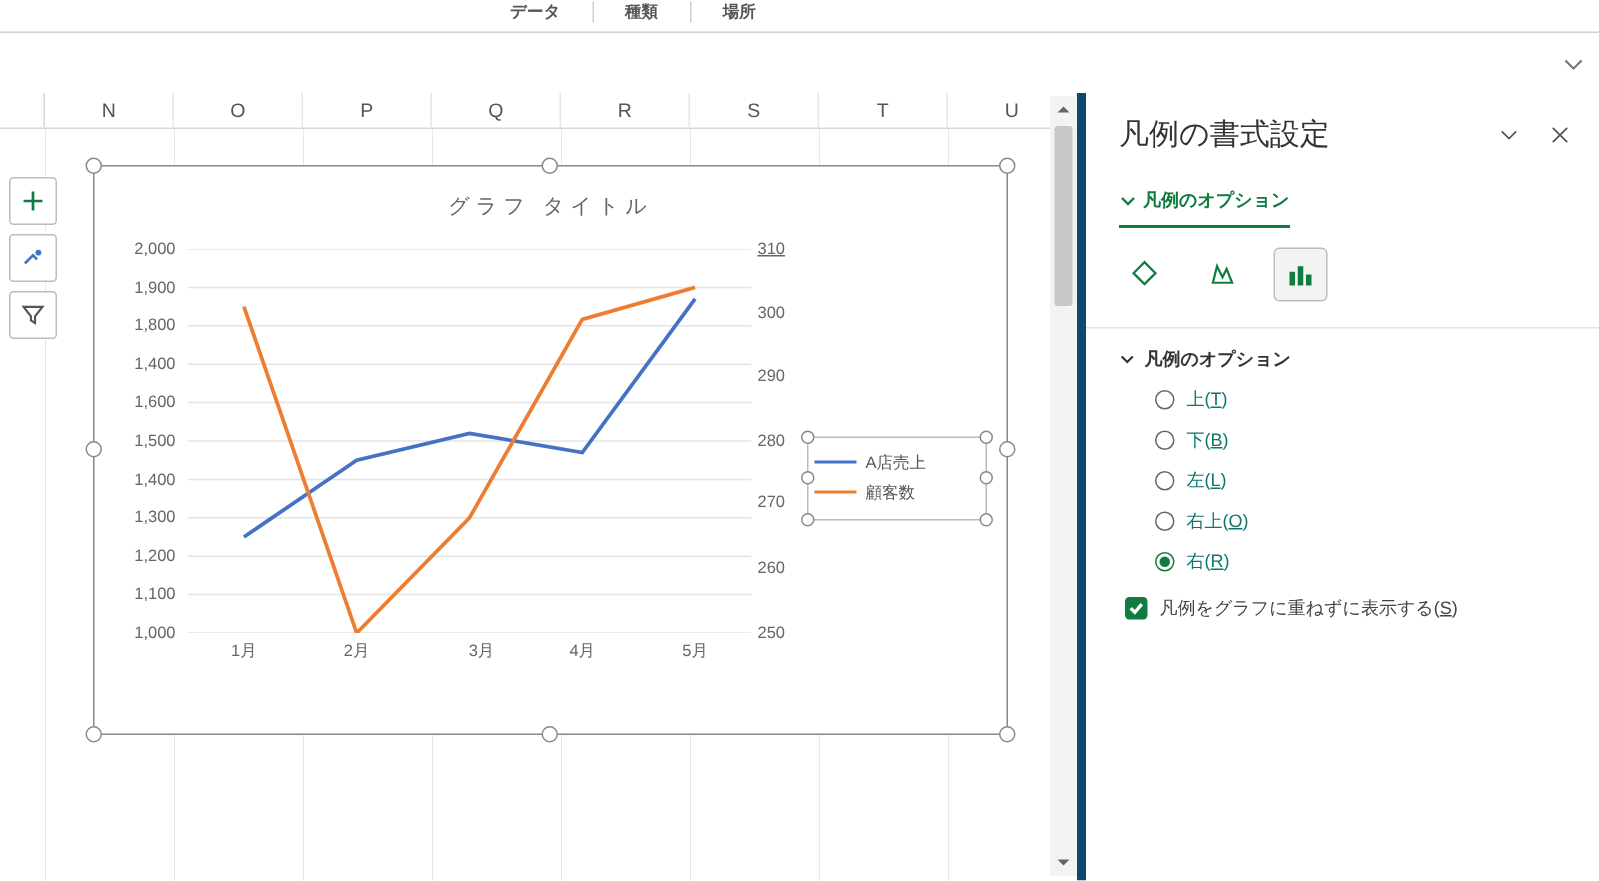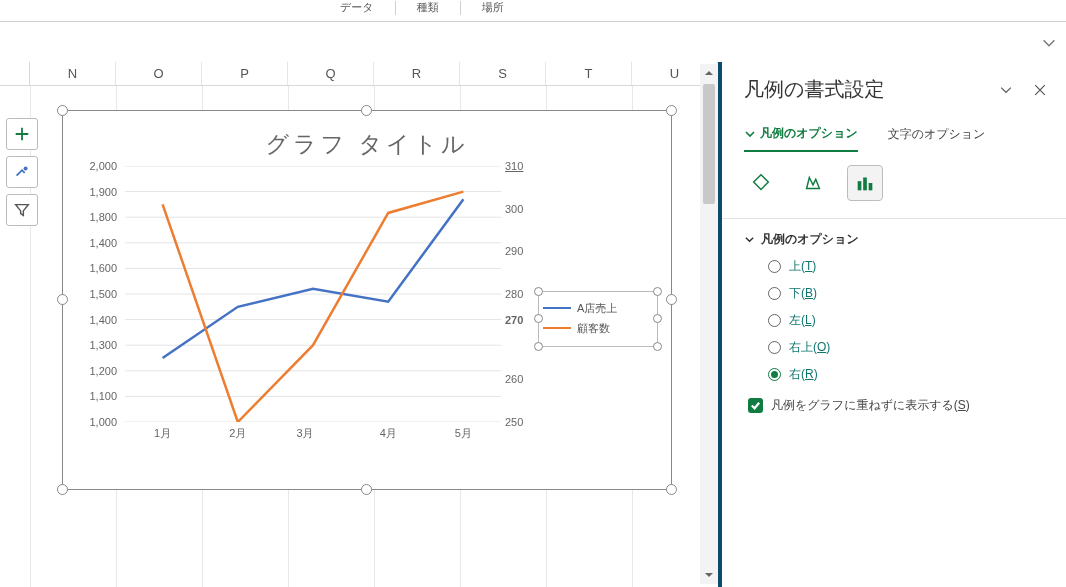--- a/index.html
+++ b/index.html
@@ -1,21 +1,21 @@
 <!DOCTYPE html>
 <html><head>
 <meta charset="utf-8">
 <style>
   * { box-sizing: border-box; margin: 0; padding: 0; font-family: "Yu Gothic UI", "Meiryo", sans-serif; }
   body { width: 1066px; height: 587px; background: #fff; overflow: hidden; position: relative; color: #444; }
 
   
   .ribbon-frag { position: absolute; left: 0; top: 0; width: 1066px; height: 22px; background: #fff; border-bottom: 1px solid #d0d0d0; }
   .ribbon-frag .labels { position: absolute; left: 340px; top: 0; font-size: 11px; color: #555; }
-  .ribbon-frag .labels span { display: inline-block; text-align: center; }
+  .ribbon-frag .labels span { display: inline-block; text-align: center; font-weight: bold; }
   .ribbon-frag .sep { display:inline-block; width:0; height:14px; border-left:1px solid #d0d0d0; vertical-align: middle; margin: 0 18px;}
   .ribbon-collapse { position: absolute; right: 8px; top: 34px; cursor: pointer; }
   .ribbon-collapse svg { width:18px; height:18px; }
 
   
   .sheet { position: absolute; left: 0; top: 62px; width: 718px; height: 525px; background: #fff; }
   .colheads { display: flex; height: 24px; border-bottom: 1px solid #d8d8d8; }
   .colhead { width: 86px; text-align: center; font-size: 13px; color: #555; border-right: 1px solid #e6e6e6; line-height: 24px; }
   .colhead.first { width:30px; border-right:1px solid #d8d8d8; }
   .gridbg { position:absolute; left:30px; top:24px; right:0; bottom:0;
@@ -26,21 +26,21 @@
   .side-tools { position: absolute; left: 6px; top: 118px; display:flex; flex-direction:column; gap:6px; }
   .side-tools .tool { width:32px; height:32px; border:1px solid #bcbcbc; border-radius:3px; background:#fff; display:flex; align-items:center; justify-content:center; cursor:pointer; }
 
   
   .chart-obj { position:absolute; left:62px; top:110px; width:610px; height:380px; border:1px solid #888; background:#fff; }
   .sel-handle { position:absolute; width:11px; height:11px; border:1px solid #888; border-radius:50%; background:#fff; }
   .sh-tl{left:-6px;top:-6px}.sh-tr{right:-6px;top:-6px}.sh-bl{left:-6px;bottom:-6px}.sh-br{right:-6px;bottom:-6px}
   .sh-t{left:50%;top:-6px;margin-left:-6px}.sh-b{left:50%;bottom:-6px;margin-left:-6px}
   .sh-l{left:-6px;top:50%;margin-top:-6px}.sh-r{right:-6px;top:50%;margin-top:-6px}
 
-  .chart-title { text-align:center; font-size:23px; color:#666; letter-spacing:4px; margin-top:18px; }
+  .chart-title { text-align:center; font-size:14px; color:#666; letter-spacing:4px; margin-top:18px; }
   .plot-wrap { position:absolute; left:10px; top:55px; width:430px; height:290px; }
   .y1-axis { position:absolute; left:0; top:0; width:48px; height:260px; font-size:11px; color:#666; }
   .y1-axis div { position:absolute; right:4px; transform:translateY(-50%); }
   .y2-axis { position:absolute; left:438px; top:55px; width:40px; height:260px; font-size:11px; color:#666; }
   .y2-axis div { position:absolute; left:4px; transform:translateY(-50%); }
   .plot { position:absolute; left:52px; top:0; width:376px; height:256px; }
   .grid line { stroke:#e4e4e4; stroke-width:1; }
   .series-a { stroke:#4472c4; stroke-width:2.5; fill:none; }
   .series-b { stroke:#ed7d31; stroke-width:2.5; fill:none; }
   .x-axis { position:absolute; left:52px; top:260px; width:376px; height:24px; font-size:11px; color:#666; }
@@ -53,21 +53,21 @@
   .lgh-tl{left:-5px;top:-5px}.lgh-tr{right:-5px;top:-5px}.lgh-bl{left:-5px;bottom:-5px}.lgh-br{right:-5px;bottom:-5px}
   .lgh-l{left:-5px;top:50%;margin-top:-5px}.lgh-r{right:-5px;top:50%;margin-top:-5px}
 
   
   .vscroll { position:absolute; left:700px; top:64px; width:18px; height:520px; background:#f3f3f3; }
   .vscroll .arrow { width:18px; height:18px; display:flex; align-items:center; justify-content:center; cursor:pointer;}
   .vscroll .arrow svg{width:10px;height:10px;fill:#666}
   .vscroll .thumb { position:absolute; left:3px; top:20px; width:12px; height:120px; background:#c8c8c8; border-radius:2px; }
 
   
-  .pane { position:absolute; left:718px; top:62px; right:0; bottom:0; background:#fff; border-left:4px solid #0c4a6e; padding:14px 18px 0 22px;}
+  .pane { position:absolute; left:718px; top:62px; right:0; bottom:0; background:#fff; border-left:6px solid #0c4a6e; padding:14px 18px 0 22px;}
   .pane-title { font-size:20px; color:#333; margin-bottom:22px; display:flex; align-items:center; justify-content:space-between;}
   .pane-title .icons { display:flex; gap:18px; }
   .pane-title .icons svg { width:16px; height:16px; cursor:pointer; stroke:#555; stroke-width:1.5; fill:none;}
   .pane-tabs { display:flex; gap:30px; font-size:12px; margin-bottom:14px; }
   .pane-tab { display:flex; align-items:center; gap:4px; padding-bottom:8px; cursor:pointer; color:#444;}
   .pane-tab.active { color:#0f7b3e; border-bottom:2px solid #107c41; font-weight:600;}
   .pane-tab svg{width:12px;height:12px;}
   .pane-icons { display:flex; gap:18px; margin-bottom:18px; }
   .pane-icon { width:34px; height:34px; display:flex; align-items:center; justify-content:center; cursor:pointer; border-radius:3px;}
   .pane-icon.active { outline:1px solid #bcbcbc; background:#f3f3f3;}
@@ -178,29 +178,29 @@
             <line x1="0" x2="376" y1="25.599999999999994" y2="25.599999999999994"></line>
             <line x1="0" x2="376" y1="0" y2="0"></line>
           </g>
         <polyline id="lineA" class="series-a" points="37.6,192 112.8,140.8 188,122.88 263.2,135.68 338.40000000000003,33.28"></polyline>
         <polyline id="lineB" class="series-b" points="37.6,38.400000000000006 112.8,256 188,179.2 263.2,46.93333333333334 338.40000000000003,25.599999999999994"></polyline>
       </svg>
     </div>
     <div class="x-axis" id="xaxis">
         <span style="left: 37.6px;">1月</span>
         <span style="left: 112.8px;">2月</span>
-        <span style="left: 180px;">3月</span>
+        <span style="left: 196px;">3月</span>
         <span style="left: 263.2px;">4月</span>
         <span style="left: 338.4px;">5月</span>
       </div>
   </div>
   <div class="y2-axis" id="y2axis">
       <div style="top: 256px;">250</div>
       <div style="top: 213.333px;">260</div>
-      <div style="top: 154px; font-weight: bold;">270</div>
+      <div style="top: 169px;">270</div>
       <div style="top: 128px;">280</div>
       <div style="top: 85.3333px;">290</div>
       <div style="top: 42.6667px;">300</div>
       <div style="top: 0px; text-decoration: underline;">310</div>
     </div>
 
   <div class="legend-box">
     <div class="lg-handle lgh-tl"></div>
     <div class="lg-handle lgh-tr"></div>
     <div class="lg-handle lgh-l"></div>
@@ -244,23 +244,20 @@
         </svg>
     </span>
   </div>
   <div class="pane-tabs">
     <div class="pane-tab active">
       <svg viewBox="0 0 12 12">
           <path d="M2 4l4 4 4-4" fill="none" stroke="#107c41" stroke-width="1.6"></path>
         </svg>
       <span>凡例のオプション</span>
     </div>
-    <div class="pane-tab">
-      <span>文字のオプション</span>
-    </div>
   </div>
   <div class="pane-icons">
     <div class="pane-icon">
       <svg width="22" height="22" viewBox="0 0 24 24">
           <path d="M12 3l8 8-8 8-8-8z" fill="none" stroke="#107c41" stroke-width="1.6"></path>
         </svg>
     </div>
     <div class="pane-icon">
       <svg width="22" height="22" viewBox="0 0 24 24">
           <path d="M5 18l3-12 4 8 3-6 4 10z" fill="none" stroke="#107c41" stroke-width="1.6"></path>

